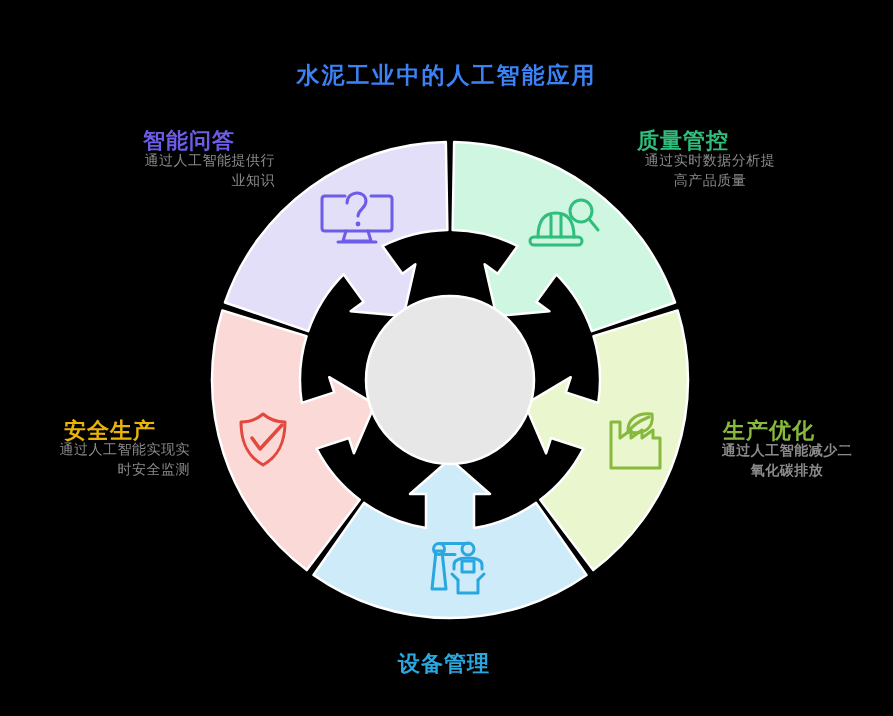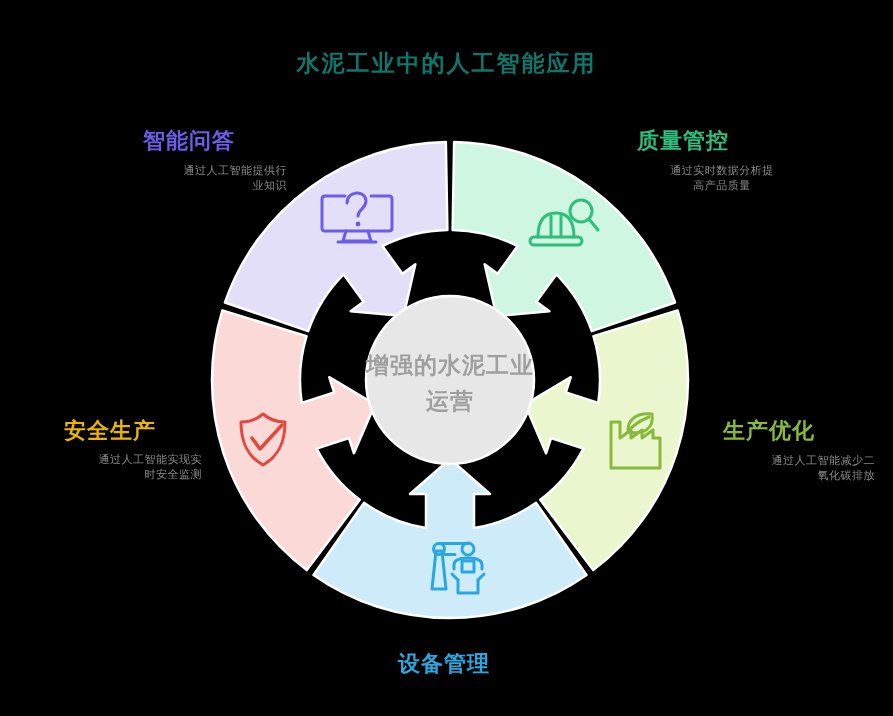--- a/index.html
+++ b/index.html
@@ -1,38 +1,38 @@
 <!DOCTYPE html>
 <html><head>
 <meta charset="utf-8">
 <style>
   html,body{margin:0;padding:0;background:#000;}
   .canvas{
     position:relative;width:893px;height:716px;background:#000000;overflow:hidden;
     font-family:"DejaVu Serif","Liberation Serif",serif;
   }
   .main-title{
-    position:absolute;left:0;top:48px;width:893px;text-align:center;
-    font-size:23px;font-weight:700;letter-spacing:2px;color:#0f766e;
+    position:absolute;left:0;top:60px;width:893px;text-align:center;
+    font-size:23px;font-weight:700;letter-spacing:2px;color:#3b82f6;
   }
   svg.wheel{position:absolute;left:0;top:0;}
   .center-label{
     position:absolute;left:357px;top:347px;width:186px;text-align:center;
     font-size:23px;line-height:1.55;font-weight:700;color:#9F9F9F;letter-spacing:1px;
   }
   .seg-title{
     position:absolute;margin:12px;font-size:22px;font-weight:700;letter-spacing:1px;white-space:nowrap;
   }
   .seg-desc{
-    position:absolute;margin:12px;font-size:11px;line-height:1.4;color:#8A8A8A;
+    position:absolute;margin:0;font-size:14px;line-height:1.4;color:#8A8A8A;
     white-space:pre-line;letter-spacing:0.5px;
   }
   .t-qa{left:131px;top:114px;}          .d-qa{left:130px;top:151px;width:145px;text-align:right;}
   .t-quality{left:625px;top:114px;}     .d-quality{left:625px;top:151px;width:170px;text-align:center;}
-  .t-production{left:711px;top:404px;}  .d-production{left:711px;top:441px;width:152px;text-align:right;}
+  .t-production{left:711px;top:404px;}  .d-production{left:711px;top:441px;width:152px;text-align:center;font-weight:bold;}
   .t-equipment{left:332px;top:637px;width:200px;text-align:center;} .d-equipment{left:310px;top:673px;width:280px;text-align:center;}
   .t-safety{left:52px;top:404px;}       .d-safety{left:48px;top:440px;width:142px;text-align:right;}
   .icon-g{fill:none;stroke-width:3;stroke-linecap:round;stroke-linejoin:round;}
 </style>
 </head>
 <body>
 
 <div class="canvas" style="background: rgb(0, 0, 0);">
 
   <div class="main-title">水泥工业中的人工智能应用</div>
@@ -81,21 +81,20 @@
 
     <g class="icon-g" transform="translate(357,226)" stroke="#6C5CE7">
       <path d="M -12 -30 L -32 -30 Q -35 -30 -35 -27 L -35 2 Q -35 5 -32 5 L 32 5 Q 35 5 35 2 L 35 -27 Q 35 -30 32 -30 L 14 -30"></path>
       <path d="M -10 -23 C -10 -36 9 -36 9 -25 C 9 -17 1 -17 1 -10"></path>
       <circle class="fill-me" cx="1" cy="-2" r="2.4" stroke="none" fill="#6C5CE7"></circle>
       <path d="M -11 5 L -14 15 L 14 15 L 11 5"></path>
       <path d="M -19 16 L 19 16"></path>
     </g>
   </svg>
 
-  <div class="center-label" style="color: rgb(159, 159, 159);">增强的水泥工业运营</div>
 
   <h3 class="seg-title t-quality" style="color: rgb(47, 190, 124);">质量管控</h3>
   <p class="seg-desc  d-quality">通过实时数据分析提
 高产品质量</p>
 
   <h3 class="seg-title t-production" style="color: rgb(134, 185, 60); text-align: center;">生产优化</h3>
   <p class="seg-desc  d-production">通过人工智能减少二
 氧化碳排放</p>
 
   <h3 class="seg-title t-equipment" style="color: rgb(43, 167, 223);">设备管理</h3>

